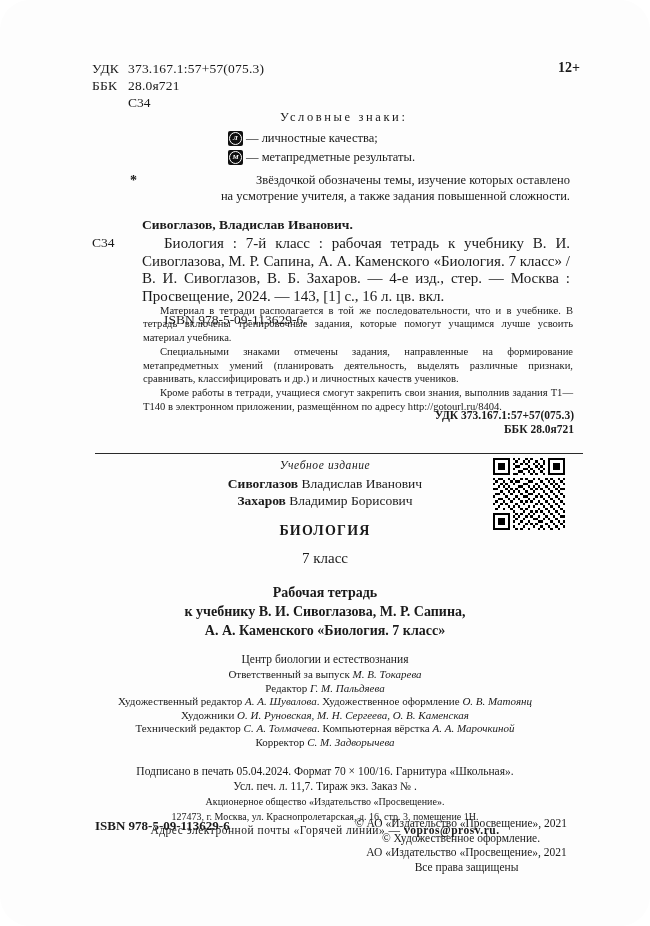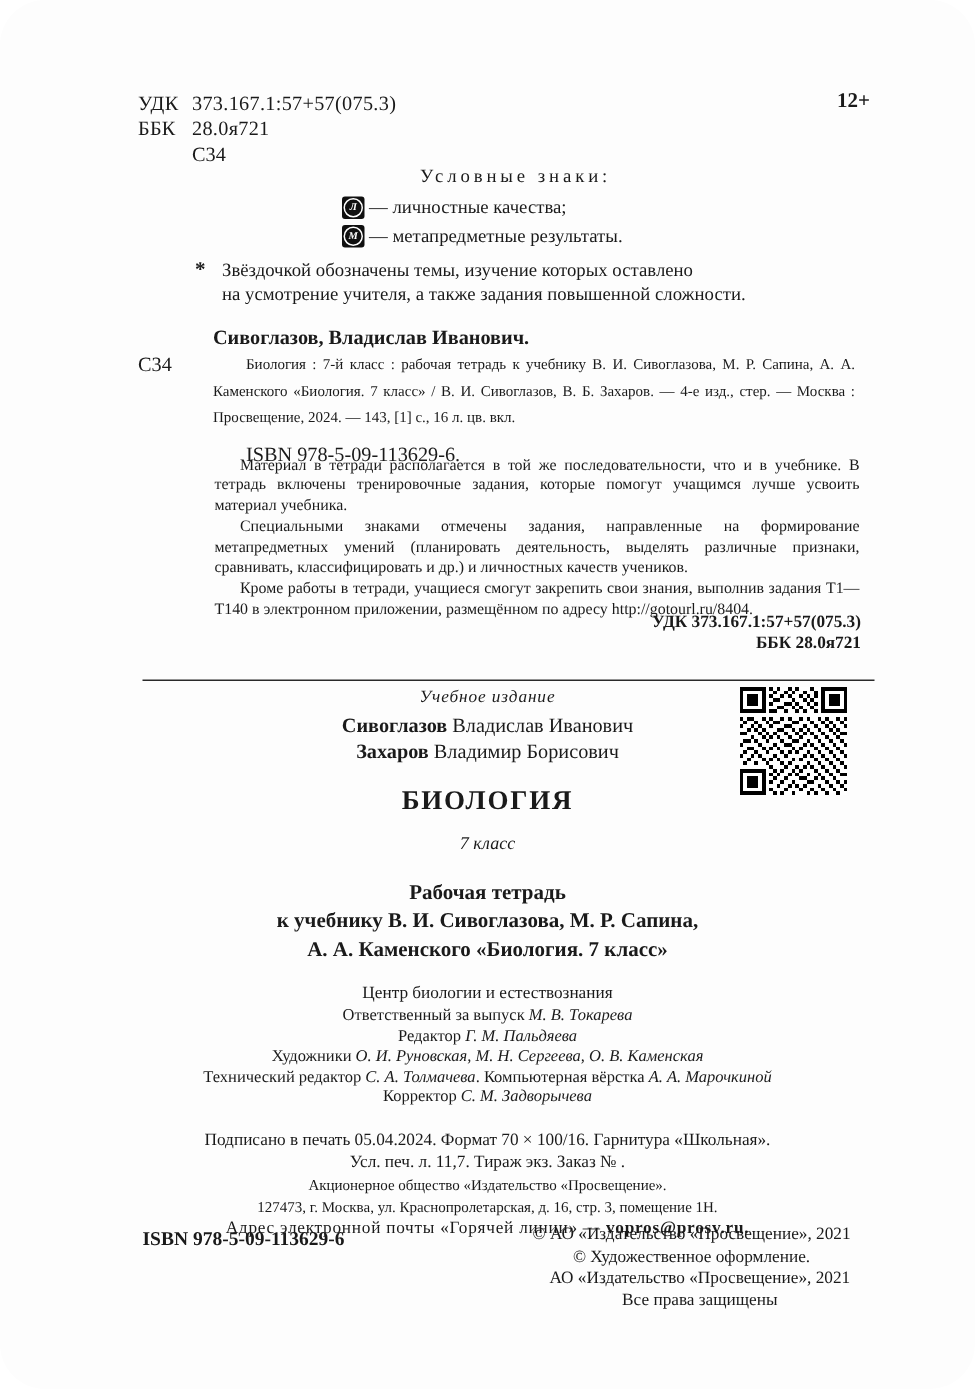--- a/index.html
+++ b/index.html
@@ -109,20 +109,21 @@
   }
   .starnote .star {
     position: absolute;
     left: 0;
     top: 1px;
     font-weight: bold;
     font-size: 14px;
   }
   .starnote .lines {
     margin-left: 18px;
+    text-align: right;
   }
 
   
   .bib {
     position: absolute;
     left: 92px;
     top: 216px;
     width: 478px;
   }
   .bib-author {
@@ -136,21 +137,21 @@
     margin-top: 1px;
   }
   .bib-index {
     position: absolute;
     left: 0;
     top: 0;
     font-size: 13.5px;
   }
   .bib-desc {
     margin-left: 50px;
-    font-size: 10px;
+    font-size: 15px;
     line-height: 17.5px;
     text-align: justify;
     text-indent: 22px;
   }
   .bib-isbn {
     margin-left: 50px;
     margin-top: 7px;
     text-indent: 22px;
     font-size: 13.5px;
   }
@@ -205,28 +206,27 @@
     letter-spacing: 0.6px;
     margin-bottom: 4px;
   }
   .c-author {
     font-size: 13.5px;
     line-height: 17px;
   }
   .c-author b { font-weight: bold; }
   .c-title {
     font-weight: bold;
-    font-size: 18px;
+    font-size: 14px;
     letter-spacing: 1.2px;
     margin-top: 14px;
   }
   .c-grade {
-    font-size: 12px;
+    font-size: 15px;
     margin-top: 11px;
-    font-style: italic;
   }
   .c-sub {
     font-weight: bold;
     font-size: 14px;
     margin-top: 16px;
     line-height: 19px;
   }
   .c-dept {
     font-size: 11.5px;
     margin-top: 13px;
@@ -617,20 +617,21 @@
       <div>Рабочая тетрадь</div>
       <div>к учебнику В. И. Сивоглазова, М. Р. Сапина,</div>
       <div>А. А. Каменского «Биология. 7 класс»</div>
     </div>
 
     <div class="c-dept">Центр биологии и естествознания</div>
 
     <div class="c-credits">
       <div><span>Ответственный за выпуск </span><i>М. В. Токарева</i></div>
       <div><span>Редактор </span><i>Г. М. Пальдяева</i></div>
+      <div><span>Художественный редактор </span><i>А. А. Шувалова</i><span>. Художественное оформление </span><i>О. В. Матоянц</i></div>
       <div><span>Художники </span><i>О. И. Руновская, М. Н. Сергеева, О. В. Каменская</i></div>
       <div><span>Технический редактор </span><i>С. А. Толмачева</i><span>. Компьютерная вёрстка </span><i>А. А. Марочкиной</i></div>
       <div><span>Корректор </span><i>С. М. Задворычева</i></div>
     </div>
 
     <div class="c-print">
       <div>Подписано в печать 05.04.2024. Формат 70 × 100/16. Гарнитура «Школьная».</div>
       <div class="nowrap">Усл. печ. л. 11,7. Тираж          экз. Заказ №        .</div>
     </div>
 

